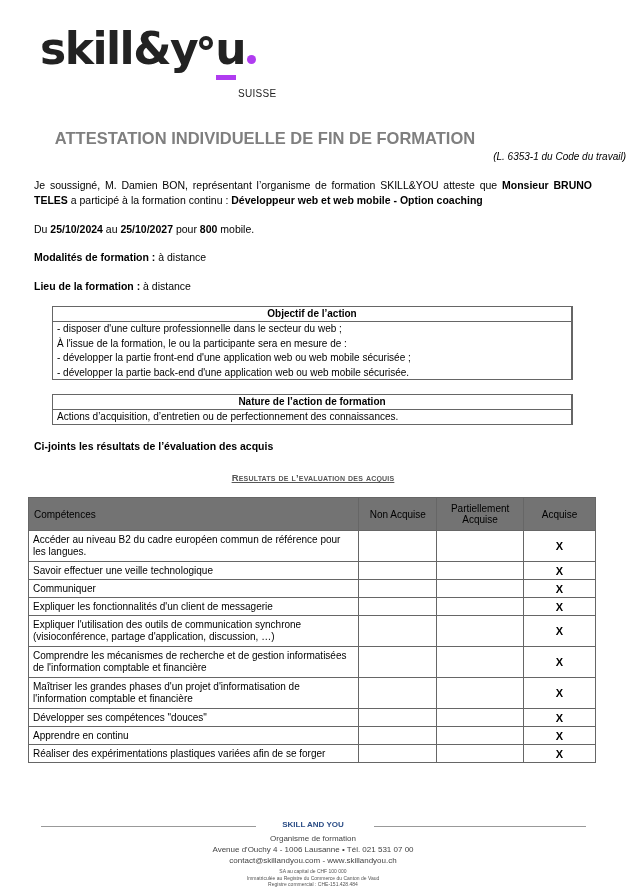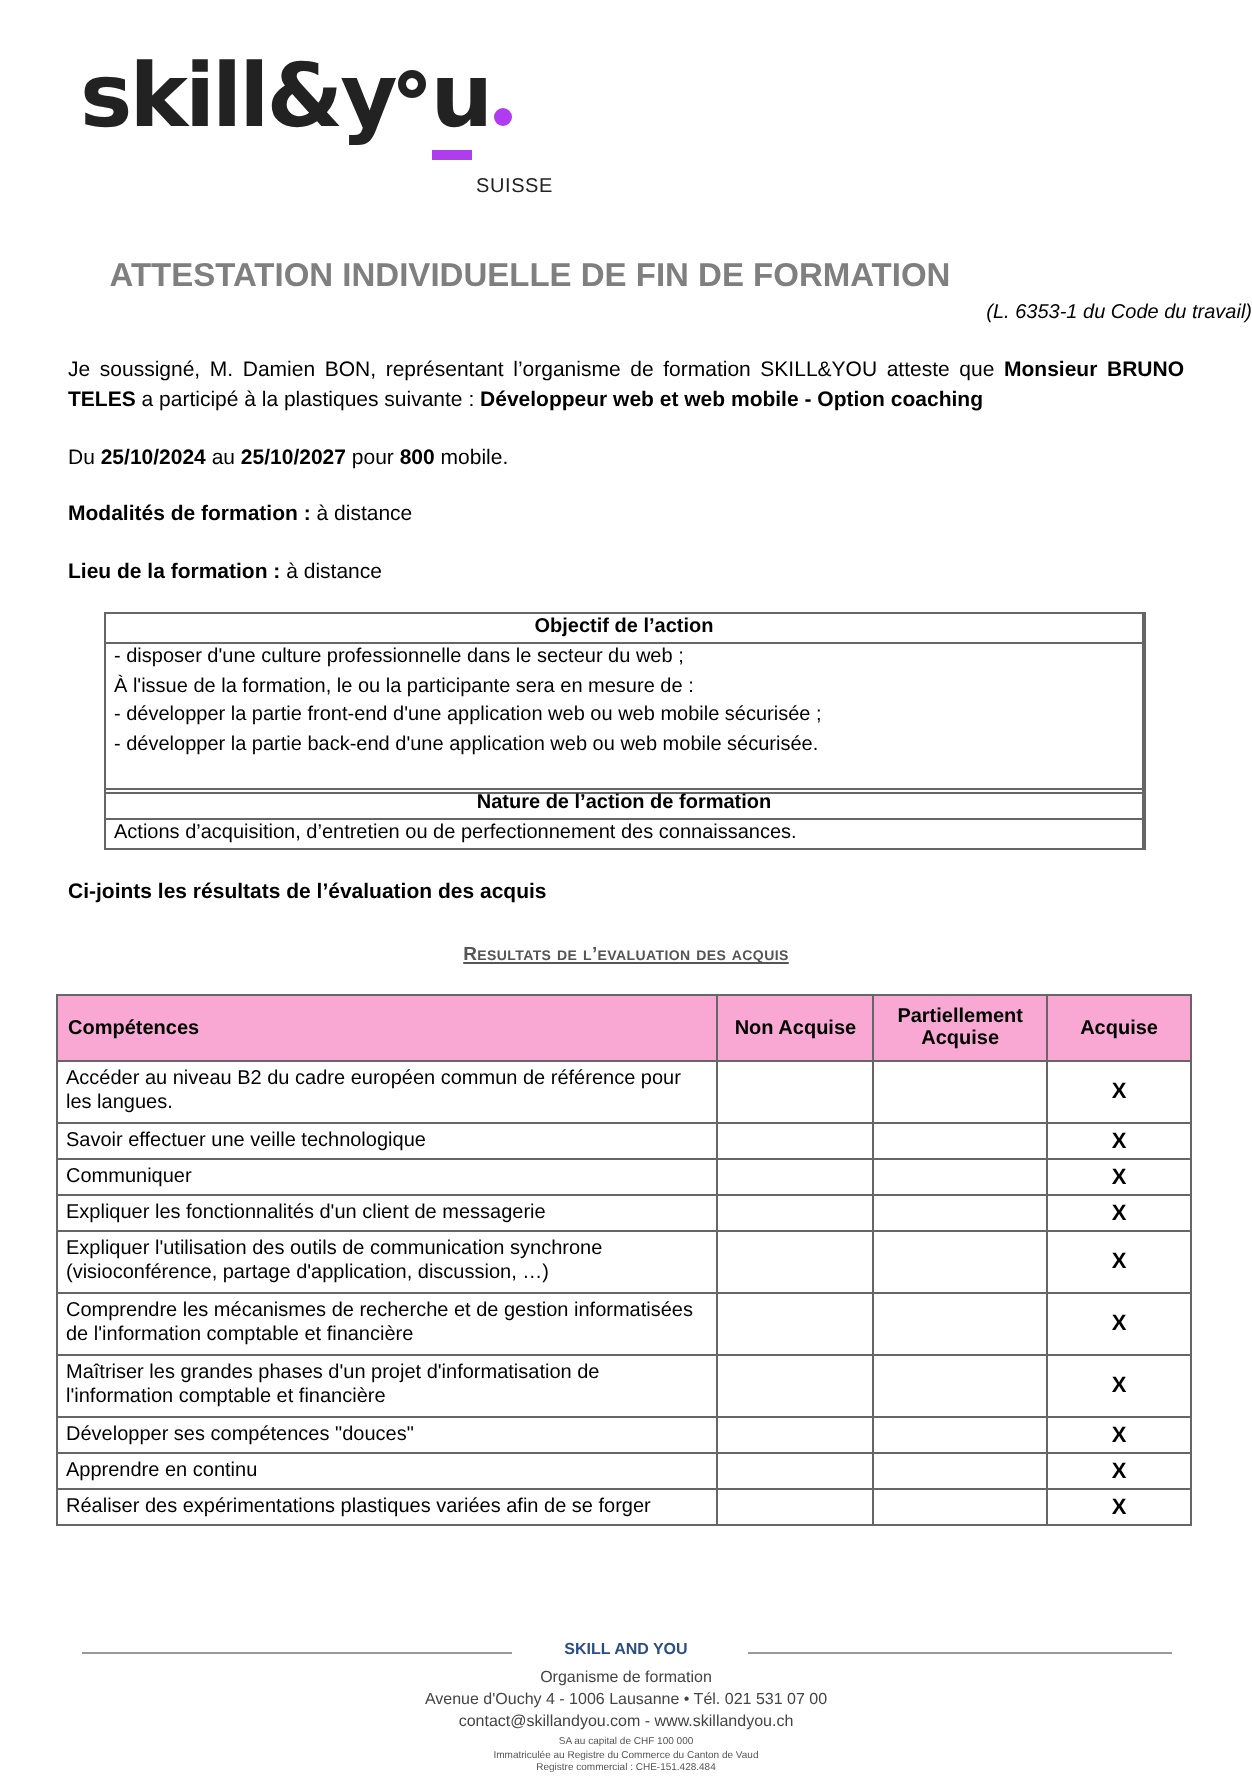--- a/index.html
+++ b/index.html
@@ -20,21 +20,21 @@
   .para b { font-weight: bold; }
 
   .box { position: absolute; left: 52px; width: 521px; border: 1px solid #666; border-right-width: 2px; font-size: 10px; }
   .box-head { text-align: center; font-weight: bold; border-bottom: 1px solid #666; height: 15px; line-height: 14px; }
   .box-line { padding-left: 4px; line-height: 14.5px; }
 
   .results-title { position: absolute; left: 0; width: 626px; top: 472px; text-align: center; font-size: 9.5px; font-weight: bold; color: #555; text-decoration: underline; font-variant: small-caps; letter-spacing: 0.2px; }
 
   table.results { position: absolute; left: 28px; top: 497px; width: 568px; border-collapse: collapse; font-size: 10px; }
   table.results th, table.results td { border: 1px solid #666; }
-  table.results th { background: #f9a8d4; font-weight: bold; height: 33px; }
+  table.results th { background: #737373; font-weight: normal; height: 33px; }
   table.results th.c1 { text-align: left; padding-left: 5px; }
   table.results td { padding: 1px 4px; line-height: 12px; vertical-align: middle; }
   table.results td.x { text-align: center; font-weight: bold; font-size: 11px; }
   .col1 { width: 331px; } .col2 { width: 78px; } .col3 { width: 87px; } .col4 { width: 72px; }
   tr.r1 td { height: 18px; } tr.r2 td { height: 31px; }
 
   .footer-line { position: absolute; top: 826px; height: 1px; background: #999; }
   .footer-brand { position: absolute; left: 0; width: 626px; top: 820px; text-align: center; font-size: 8px; font-weight: bold; color: #2c4e86; }
   .footer-text { position: absolute; left: 0; width: 626px; text-align: center; font-size: 8px; color: #444; line-height: 11px; }
   .footer-small { position: absolute; left: 0; width: 626px; text-align: center; font-size: 5px; color: #555; line-height: 6.5px; }
@@ -45,36 +45,36 @@
 <div class="logo">
   <div class="logo-word"><span>skill&amp;y</span><span class="logo-o-ring"></span><span>u</span><span class="logo-dot"></span></div>
   <div class="logo-bar"></div>
   <div class="logo-sub">SUISSE</div>
 </div>
 
 <div class="title">ATTESTATION INDIVIDUELLE DE FIN DE FORMATION</div>
 <div class="subtitle">(L. 6353-1 du Code du travail)</div>
 
 <div class="para" style="top:178px;">
-  <span>Je soussigné, M. Damien BON, représentant l’organisme de formation SKILL&amp;YOU atteste que </span><b>Monsieur BRUNO TELES</b><span> a participé à la plastiques suivante : </span><b>Développeur web et web mobile  - Option coaching</b>
+  <span>Je soussigné, M. Damien BON, représentant l’organisme de formation SKILL&amp;YOU atteste que </span><b>Monsieur BRUNO TELES</b><span> a participé à la formation continu : </span><b>Développeur web et web mobile  - Option coaching</b>
 </div>
 
 <div class="para" style="top:222px;">
   <span>Du </span><b>25/10/2024</b><span> au </span><b>25/10/2027</b><span> pour </span><b>800</b><span> mobile.</span>
 </div>
 
 <div class="para" style="top:250px;">
   <b>Modalités de formation : </b><span>à distance</span>
 </div>
 
 <div class="para" style="top:279px;">
   <b>Lieu de la formation : </b><span>à distance</span>
 </div>
 
-<div class="box" style="top:306px; height:91px;">
+<div class="box" style="top:306px; height:74px;">
   <div class="box-head">Objectif de l’action</div>
   <div class="box-line">- disposer d'une culture professionnelle dans le secteur du web ;</div>
   <div class="box-line">À l'issue de la formation, le ou la participante sera en mesure de :</div>
   <div class="box-line">- développer la partie front-end d'une application web ou web mobile sécurisée ;</div>
   <div class="box-line">- développer la partie back-end d'une application web ou web mobile sécurisée.</div>
 </div>
 
 <div class="box" style="top:394px; height:31px;">
   <div class="box-head">Nature de l’action de formation</div>
   <div class="box-line">Actions d’acquisition, d’entretien ou de perfectionnement des connaissances.</div>

